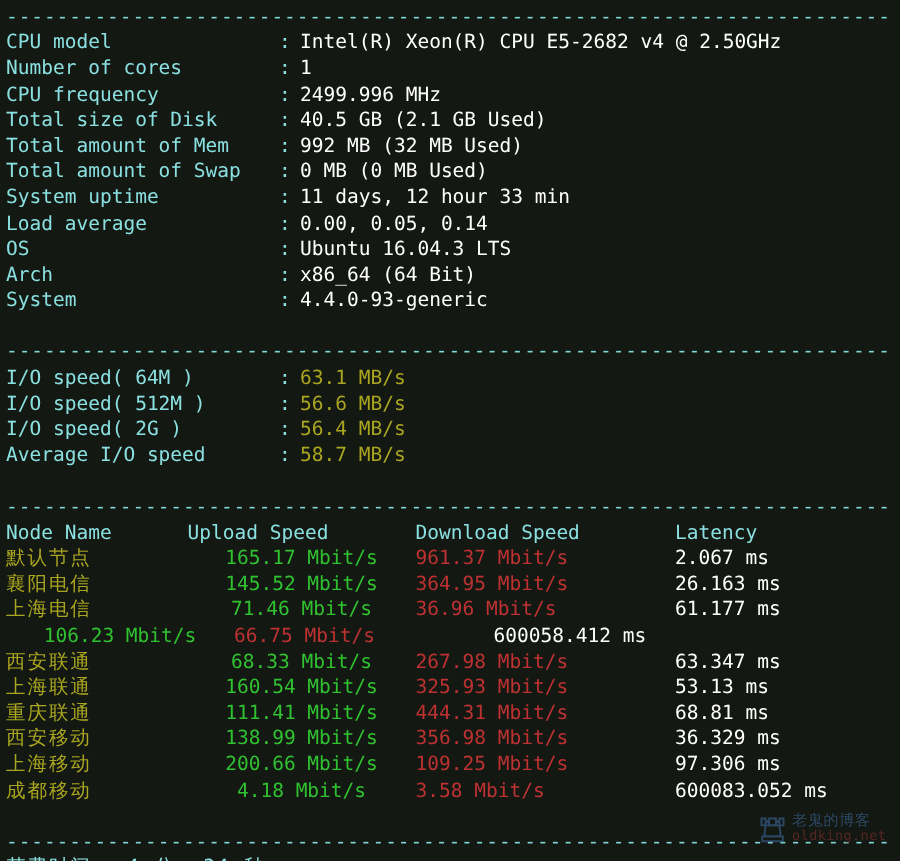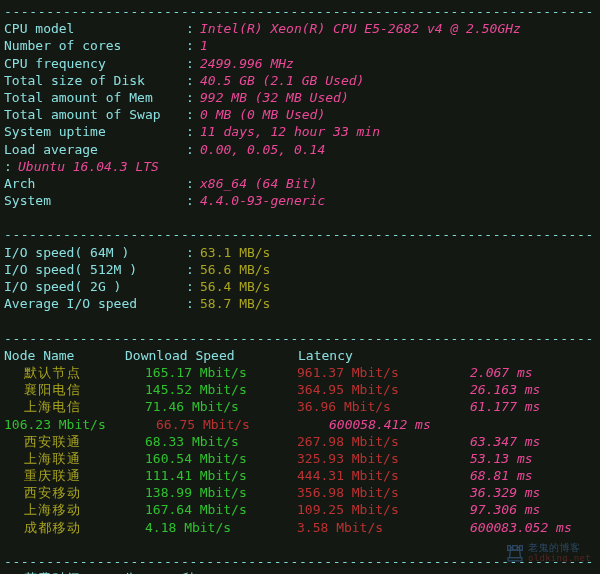--- a/index.html
+++ b/index.html
@@ -27,23 +27,23 @@
   .pad {
     padding: 3px 4px 0 4px;
   }
   .row {
     white-space: pre;
     height: 17.2px;
     display: block;
   }
   
   .c-cyan   { color: #8ae0e0; }
-  .c-cyan2  { color: #ec4899; font-style: italic; }
+  .c-cyan2  { color: #ffffff; }
   .c-olive  { color: #a9a520; }
-  .c-green  { color: #30c130; }
+  .c-green  { color: #30c130; text-align: center; }
   .c-red    { color: #bc3232; }
   .c-sep    { color: #7fd8d8; }
 
   .sep {
     white-space: pre;
     overflow: hidden;
     height: 17.2px;
     display: block;
     letter-spacing: 0.6px;
   }
@@ -54,21 +54,21 @@
   .info-colon { width: 14px; flex: 0 0 14px; }
   .info-value { flex: 1 1 auto; }
 
   
   .tbl-line { display: flex; height: 17.2px; align-items: flex-start; white-space: pre; }
   .col-node { width: 121px; flex: 0 0 121px; }
   .col-up   { width: 152px; flex: 0 0 152px; }
   .col-down { width: 173px; flex: 0 0 173px; }
   .col-lat  { flex: 1 1 auto; }
 
-  .cjk { letter-spacing: 1.3px; margin-left: 20px; }
+  .cjk { letter-spacing: 1.3px; }
 
   .blank { display: block; height: 17.2px; }
 
   
   #watermark {
     position: absolute;
     right: 4px;
     bottom: 8px;
     width: 92px;
     height: 26px;
@@ -146,20 +146,21 @@
         <span class="info-label c-cyan">System uptime</span>
         <span class="info-colon c-cyan">:</span>
         <span class="info-value c-cyan2">11 days, 12 hour 33 min</span>
       </div>
       <div class="info-line">
         <span class="info-label c-cyan">Load average</span>
         <span class="info-colon c-cyan">:</span>
         <span class="info-value c-cyan2">0.00, 0.05, 0.14</span>
       </div>
       <div class="info-line">
+        <span class="info-label c-cyan">OS</span>
         <span class="info-colon c-cyan">:</span>
         <span class="info-value c-cyan2">Ubuntu 16.04.3 LTS</span>
       </div>
       <div class="info-line">
         <span class="info-label c-cyan">Arch</span>
         <span class="info-colon c-cyan">:</span>
         <span class="info-value c-cyan2">x86_64 (64 Bit)</span>
       </div>
       <div class="info-line">
         <span class="info-label c-cyan">System</span>
@@ -195,20 +196,21 @@
       </div>
     </div>
 
     <span class="blank"></span>
 
     <div class="sep c-sep">-------------------------------------------------------------------------</div>
 
     <div>
       <div class="tbl-line">
         <span class="col-node c-cyan">Node Name</span>
+        <span class="col-up c-cyan">Upload Speed</span>
         <span class="col-down c-cyan">Download Speed</span>
         <span class="col-lat c-cyan">Latency</span>
       </div>
 
       <div class="tbl-line">
         <span class="col-node c-olive cjk">默认节点</span>
         <span class="col-up c-green">165.17 Mbit/s</span>
         <span class="col-down c-red">961.37 Mbit/s</span>
         <span class="col-lat c-cyan2">2.067 ms</span>
       </div>
@@ -248,21 +250,21 @@
         <span class="col-lat c-cyan2">68.81 ms</span>
       </div>
       <div class="tbl-line">
         <span class="col-node c-olive cjk">西安移动</span>
         <span class="col-up c-green">138.99 Mbit/s</span>
         <span class="col-down c-red">356.98 Mbit/s</span>
         <span class="col-lat c-cyan2">36.329 ms</span>
       </div>
       <div class="tbl-line">
         <span class="col-node c-olive cjk">上海移动</span>
-        <span class="col-up c-green">167.64 Mbit/s</span>
+        <span class="col-up c-green">200.66 Mbit/s</span>
         <span class="col-down c-red">109.25 Mbit/s</span>
         <span class="col-lat c-cyan2">97.306 ms</span>
       </div>
       <div class="tbl-line">
         <span class="col-node c-olive cjk">成都移动</span>
         <span class="col-up c-green">4.18 Mbit/s</span>
         <span class="col-down c-red">3.58 Mbit/s</span>
         <span class="col-lat c-cyan2">600083.052 ms</span>
       </div>
     </div>

